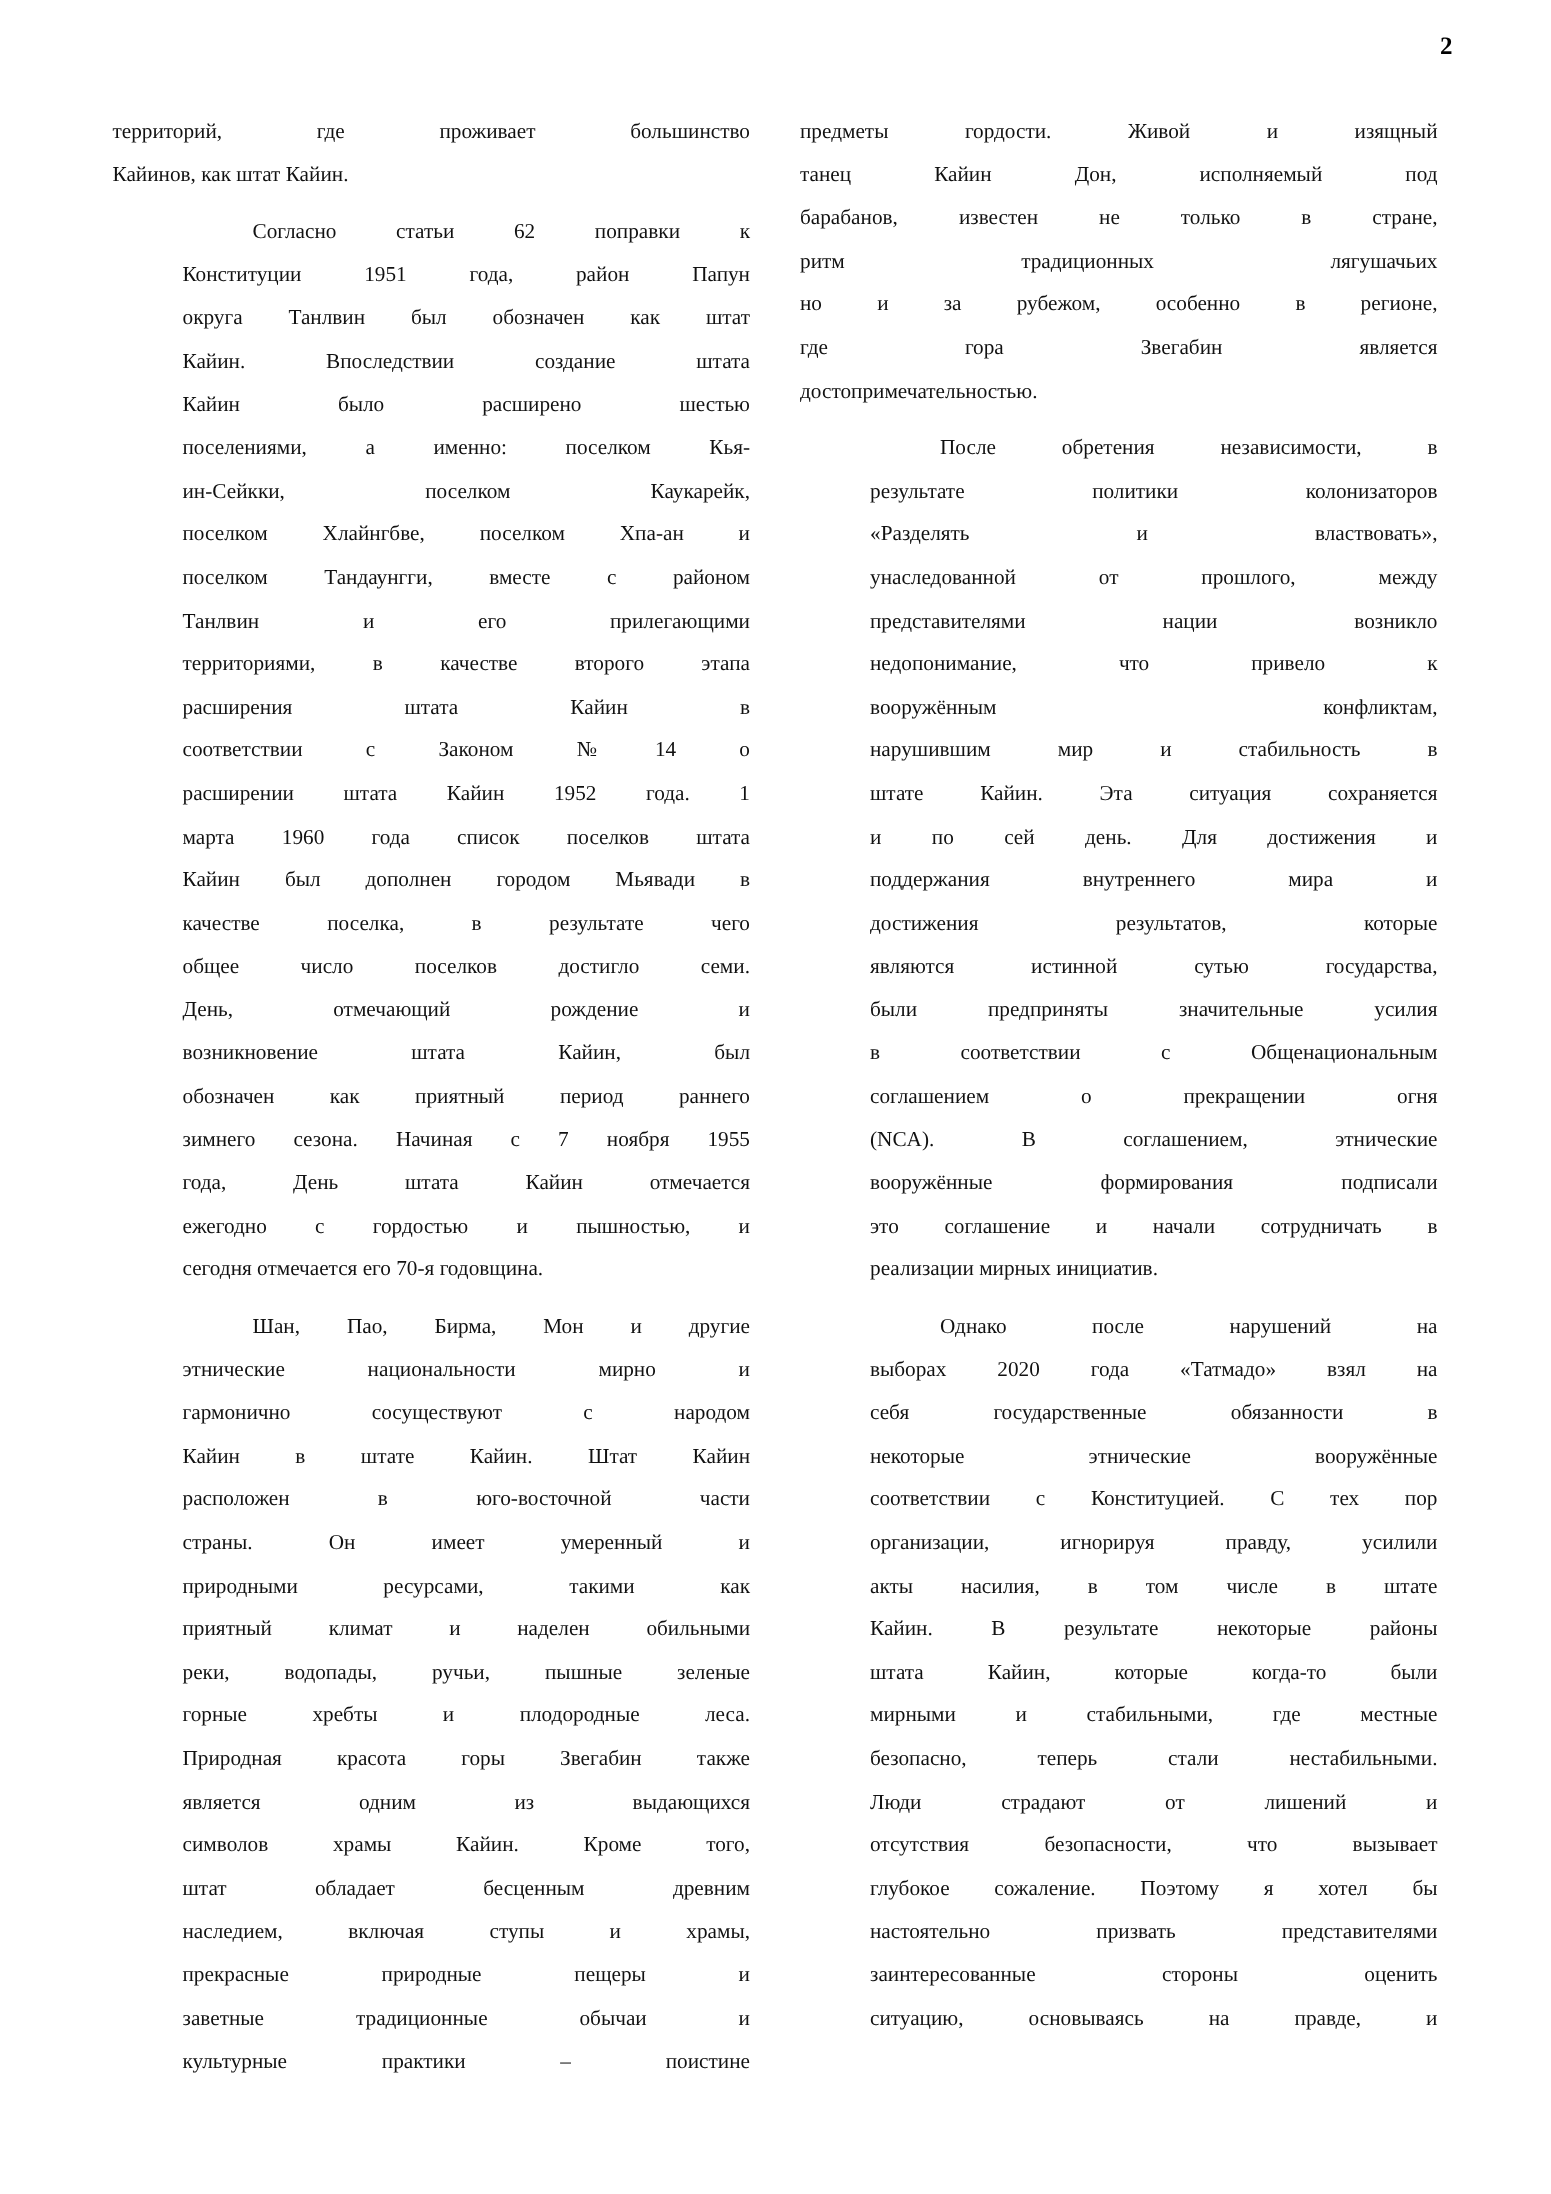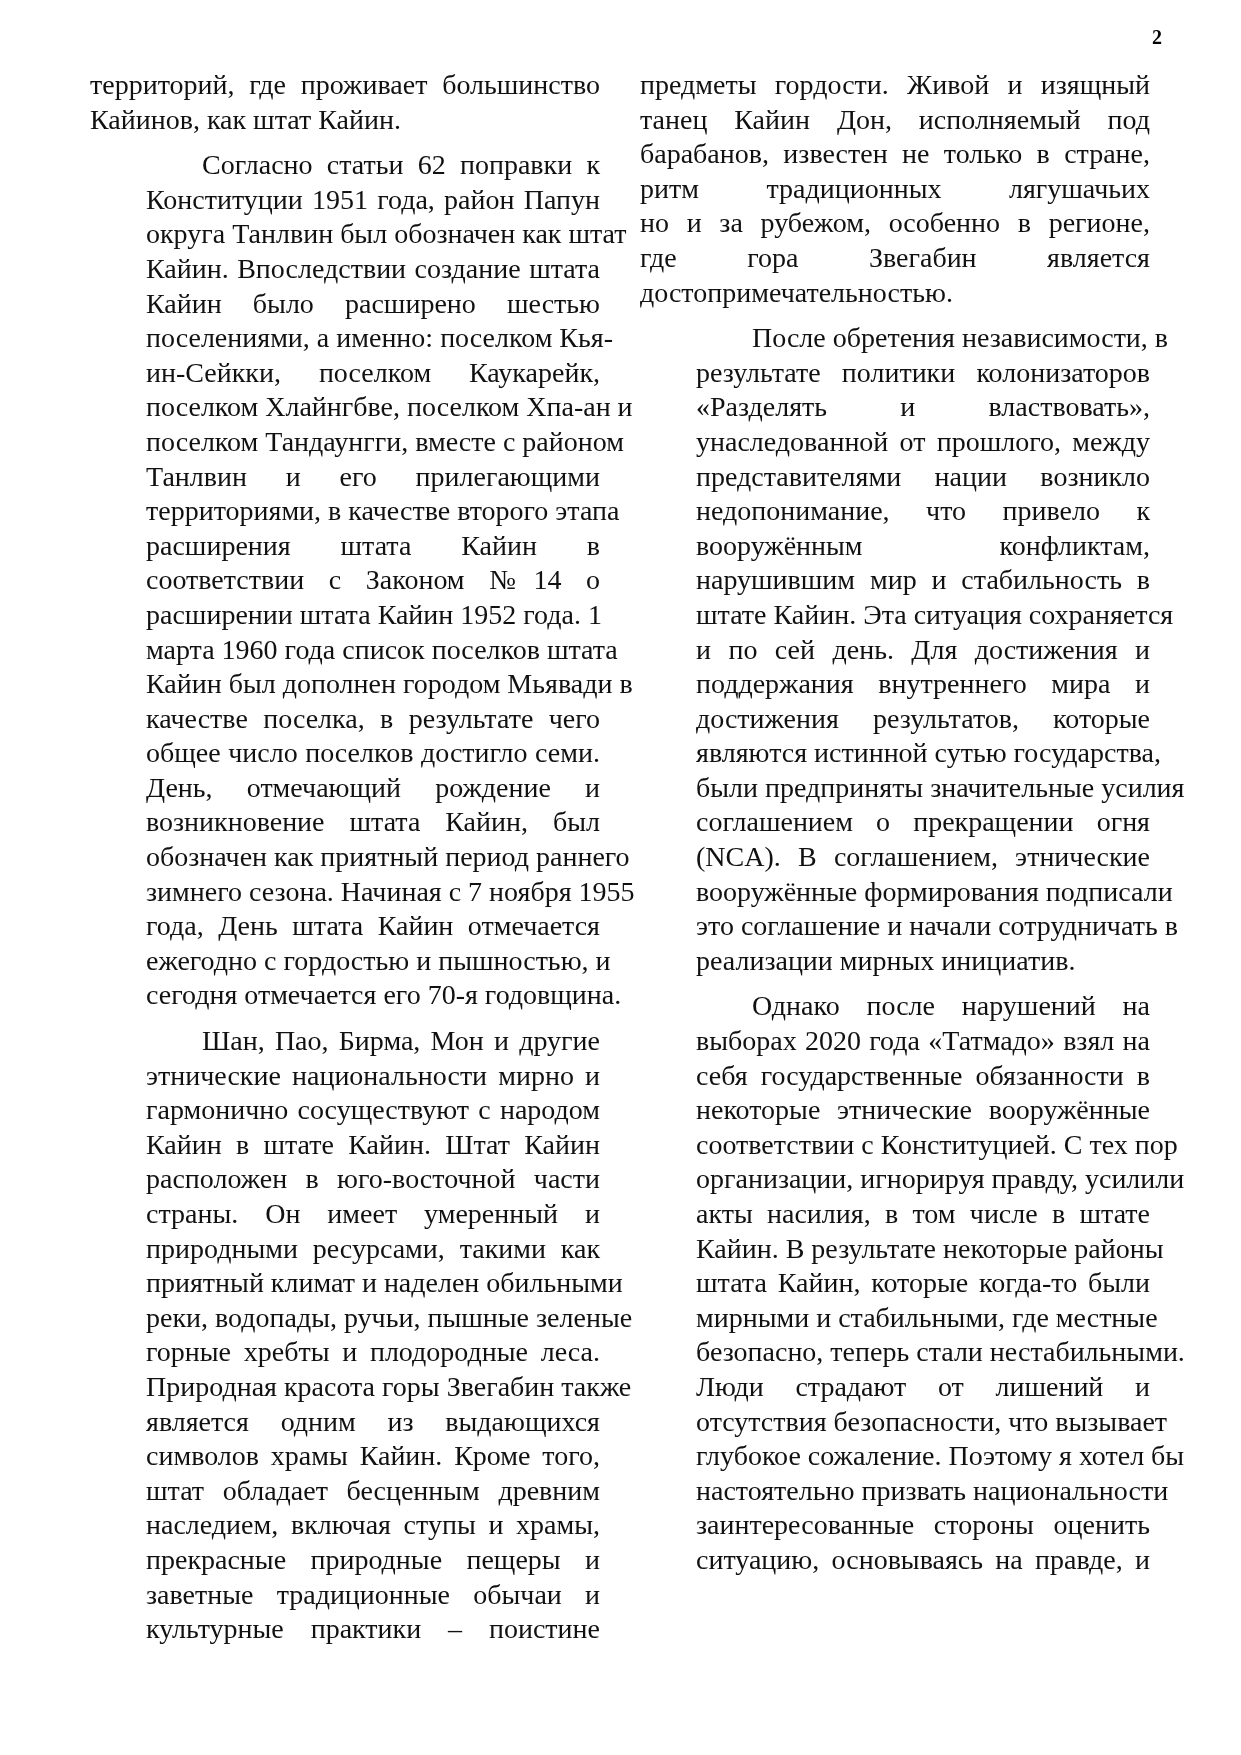--- a/index.html
+++ b/index.html
@@ -3,22 +3,22 @@
 <meta charset="utf-8">
 <style>
   html, body { margin: 0; padding: 0; background: #ffffff; }
   body { width: 1241px; height: 1755px; position: relative; overflow: hidden; }
   .page-number {
     position: absolute; left: 1138px; top: 26px; width: 24px;
     font-family: "Liberation Serif", serif; font-weight: bold; font-size: 20px;
     color: #000; text-align: right;
   }
   .col {
-    position: absolute; top: 68px; width: 510px;
-    font-family: "Liberation Serif", serif; font-size: 28px; line-height: 34.6px;
+    position: absolute; top: 88px; width: 510px;
+    font-family: "Liberation Serif", serif; font-size: 17px; line-height: 34.6px;
     color: #111; text-align: justify; hyphens: none;
   }
   .col-left { left: 90px; }
   .col-right { left: 640px; }
   .col p { margin: 0 0 11px 0; text-indent: 56px; }
   .col p.cont { text-indent: 0; }
   .col p .line { display: block; text-align: justify; text-align-last: justify; white-space: nowrap; }
   .col p .line.last { text-align-last: left; }
   .col p .line.first { padding-left: 56px; }
 </style>
@@ -98,20 +98,21 @@
       <span class="line">представителями нации возникло</span>
       <span class="line">недопонимание, что привело к</span>
       <span class="line">вооружённым конфликтам,</span>
       <span class="line">нарушившим мир и стабильность в</span>
       <span class="line">штате Кайин. Эта ситуация сохраняется</span>
       <span class="line">и по сей день. Для достижения и</span>
       <span class="line">поддержания внутреннего мира и</span>
       <span class="line">достижения результатов, которые</span>
       <span class="line">являются истинной сутью государства,</span>
       <span class="line">были предприняты значительные усилия</span>
+      <span class="line">в соответствии с Общенациональным</span>
       <span class="line">соглашением о прекращении огня</span>
       <span class="line">(NCA). В соглашением, этнические</span>
       <span class="line">вооружённые формирования подписали</span>
       <span class="line">это соглашение и начали сотрудничать в</span>
       <span class="line last">реализации мирных инициатив.</span>
     </p>
     <p class="">
       <span class="line first">Однако после нарушений на</span>
       <span class="line">выборах 2020 года «Татмадо» взял на</span>
       <span class="line">себя государственные обязанности в</span>
@@ -119,17 +120,17 @@
       <span class="line">соответствии с Конституцией. С тех пор</span>
       <span class="line">организации, игнорируя правду, усилили</span>
       <span class="line">акты насилия, в том числе в штате</span>
       <span class="line">Кайин. В результате некоторые районы</span>
       <span class="line">штата Кайин, которые когда-то были</span>
       <span class="line">мирными и стабильными, где местные</span>
       <span class="line">безопасно, теперь стали нестабильными.</span>
       <span class="line">Люди страдают от лишений и</span>
       <span class="line">отсутствия безопасности, что вызывает</span>
       <span class="line">глубокое сожаление. Поэтому я хотел бы</span>
-      <span class="line">настоятельно призвать национальности</span>
+      <span class="line">настоятельно призвать представителями</span>
       <span class="line">заинтересованные стороны оценить</span>
       <span class="line">ситуацию, основываясь на правде, и</span>
     </p>
   </div>
 
 </body></html>

